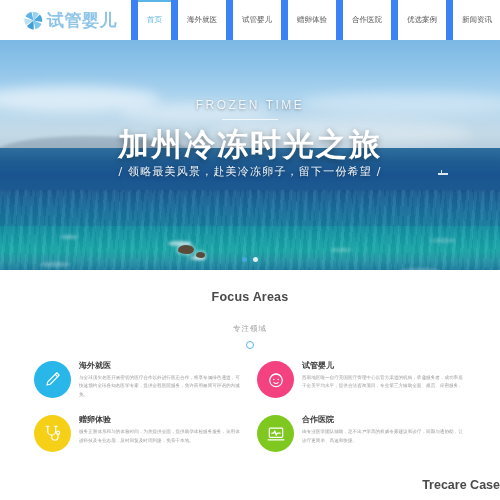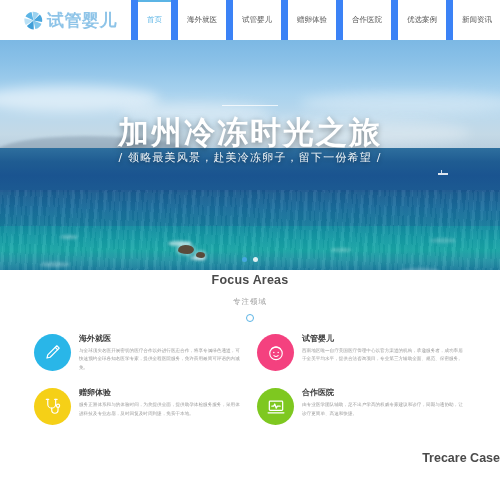--- a/index.html
+++ b/index.html
@@ -179,21 +179,21 @@
   .hero-rule {
     width: 56px; height: 1px;
     background: rgba(255,255,255,0.75);
     margin: 7px 0 10px;
   }
   .hero-title {
     font-size: 31px;
     color: #ffffff;
     letter-spacing: 2px;
     line-height: 1.1;
-    font-family: Liberation Sans, sans-serif;
+    font-family: Liberation Mono, monospace;
     text-shadow: 0 2px 6px rgba(0,0,0,0.4);
     white-space: nowrap;
   }
   .hero-sub {
     font-size: 11px;
     color: #f0f5f8;
     letter-spacing: 1.2px;
     font-family: "DejaVu Sans", sans-serif;
     text-shadow: 0 1px 4px rgba(0,0,0,0.45);
     white-space: nowrap;
@@ -210,34 +210,34 @@
     width: 5px; height: 5px;
     border-radius: 50%;
     background: rgba(255,255,255,0.85);
   }
   .dot.active { background: #45a8e0; }
 
   
   .focus {
     position: relative;
     background: #ffffff;
-    padding-top: 3px;
+    padding-top: 20px;
   }
   .sec-title {
     text-align: center;
     font-size: 12.5px;
     color: #4a4a4a;
     font-family: "Liberation Sans", sans-serif;
     letter-spacing: .2px;
   }
   .sec-sub {
     text-align: center;
     font-size: 7.5px;
     color: #999;
-    margin-top: 10px;
+    margin-top: 20px;
     letter-spacing: 1px;
     font-family: "DejaVu Sans", sans-serif;
   }
   .sec-dot {
     width: 8px; height: 8px;
     border-radius: 50%;
     border: 1.4px solid #5bb4e5;
     margin: 7px auto 0;
     background: #fff;
   }
@@ -334,20 +334,21 @@
   <div class="foam f1"></div>
   <div class="foam f2"></div>
   <div class="foam f4"></div>
   <div class="foam f5"></div>
   <div class="foam f6"></div>
   <div class="foam f7"></div>
   <div class="rock rock-a"></div>
   <div class="rock rock-b"></div>
 
   <div class="hero-content">
+    <div class="hero-eyebrow">FROZEN TIME</div>
     <div class="hero-rule"></div>
     <h1 class="hero-title">加州冷冻时光之旅</h1>
     <div class="hero-sub">/ 领略最美风景，赴美冷冻卵子，留下一份希望 /</div>
   </div>
 
   <div class="dots">
     <span class="dot active"></span>
     <span class="dot"></span>
   </div>
 </div>

